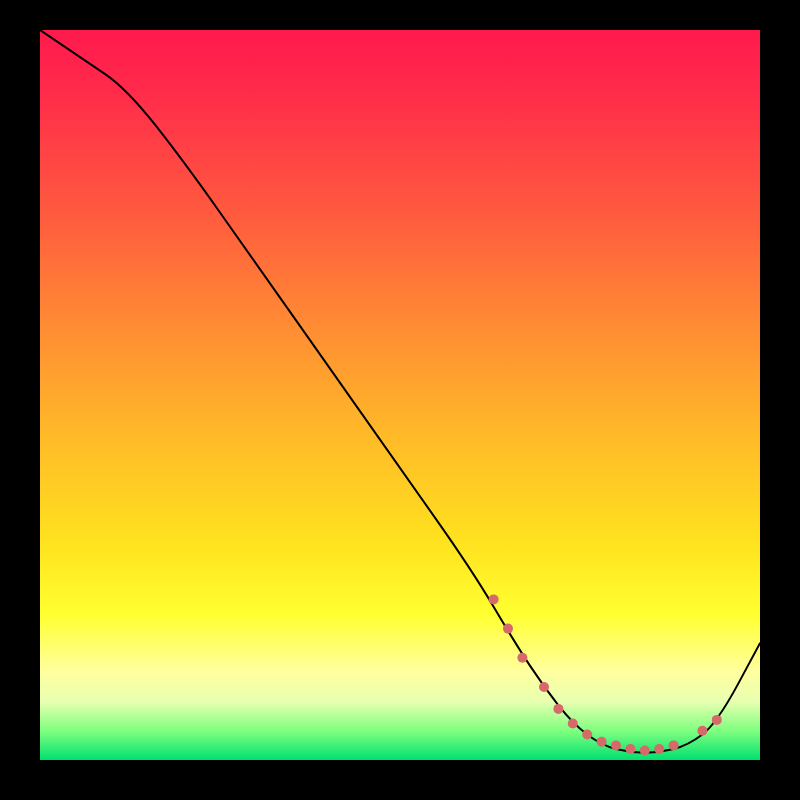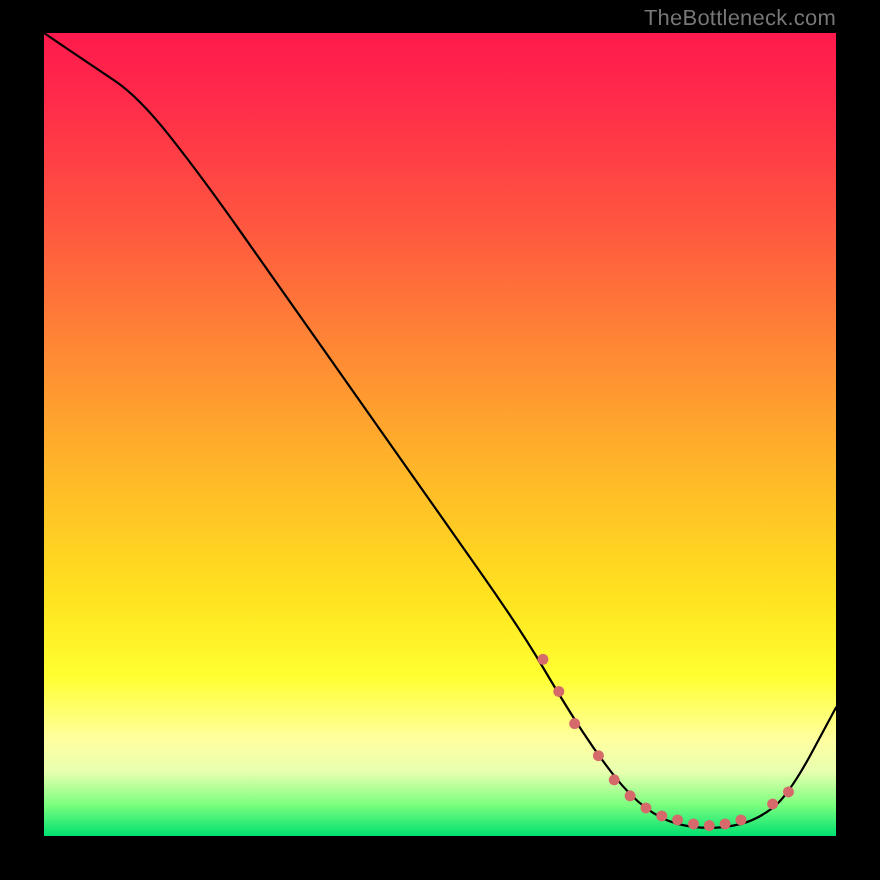--- a/index.html
+++ b/index.html
@@ -53,21 +53,20 @@
     left: 0;
     top: 0;
     width: 720px;
     height: 730px;
   }
 </style>
 </head>
 <body>
 
 <div class="frame">
-  <div class="attrib">TheBottleneck.com</div>
   <div class="plot">
     <svg class="overlay" viewBox="0 0 720 730" preserveAspectRatio="none">
       <path id="curve-path" fill="none" d="M 0.0 0.0 Q 0.0 0.0 21.6 14.6 Q 43.2 29.2 64.8 43.8 Q 86.4 58.4 115.2 94.9 Q 144.0 131.4 180.0 182.5 Q 216.0 233.6 252.0 284.7 Q 288.0 335.8 324.0 386.9 Q 360.0 438.0 396.0 489.1 Q 432.0 540.2 453.6 576.7 Q 475.2 613.2 489.6 635.1 Q 504.0 657.0 518.4 675.3 Q 532.8 693.5 547.2 704.5 Q 561.6 715.4 576.0 719.0 Q 590.4 722.7 604.8 722.7 Q 619.2 722.7 633.6 719.0 Q 648.0 715.4 662.4 704.5 Q 676.8 693.5 698.4 653.4 L 720.0 613.2" stroke="#000000" stroke-width="2" stroke-linecap="round" stroke-linejoin="round"></path>
       <g id="markers-group">
           <circle cx="453.6" cy="569.4" r="5" fill="#d66a6a"></circle>
           <circle cx="468.0" cy="598.6" r="5" fill="#d66a6a"></circle>
           <circle cx="482.4" cy="627.8" r="5" fill="#d66a6a"></circle>
           <circle cx="504.0" cy="657.0" r="5" fill="#d66a6a"></circle>
           <circle cx="518.4" cy="678.9" r="5" fill="#d66a6a"></circle>
           <circle cx="532.8" cy="693.5" r="5" fill="#d66a6a"></circle>

